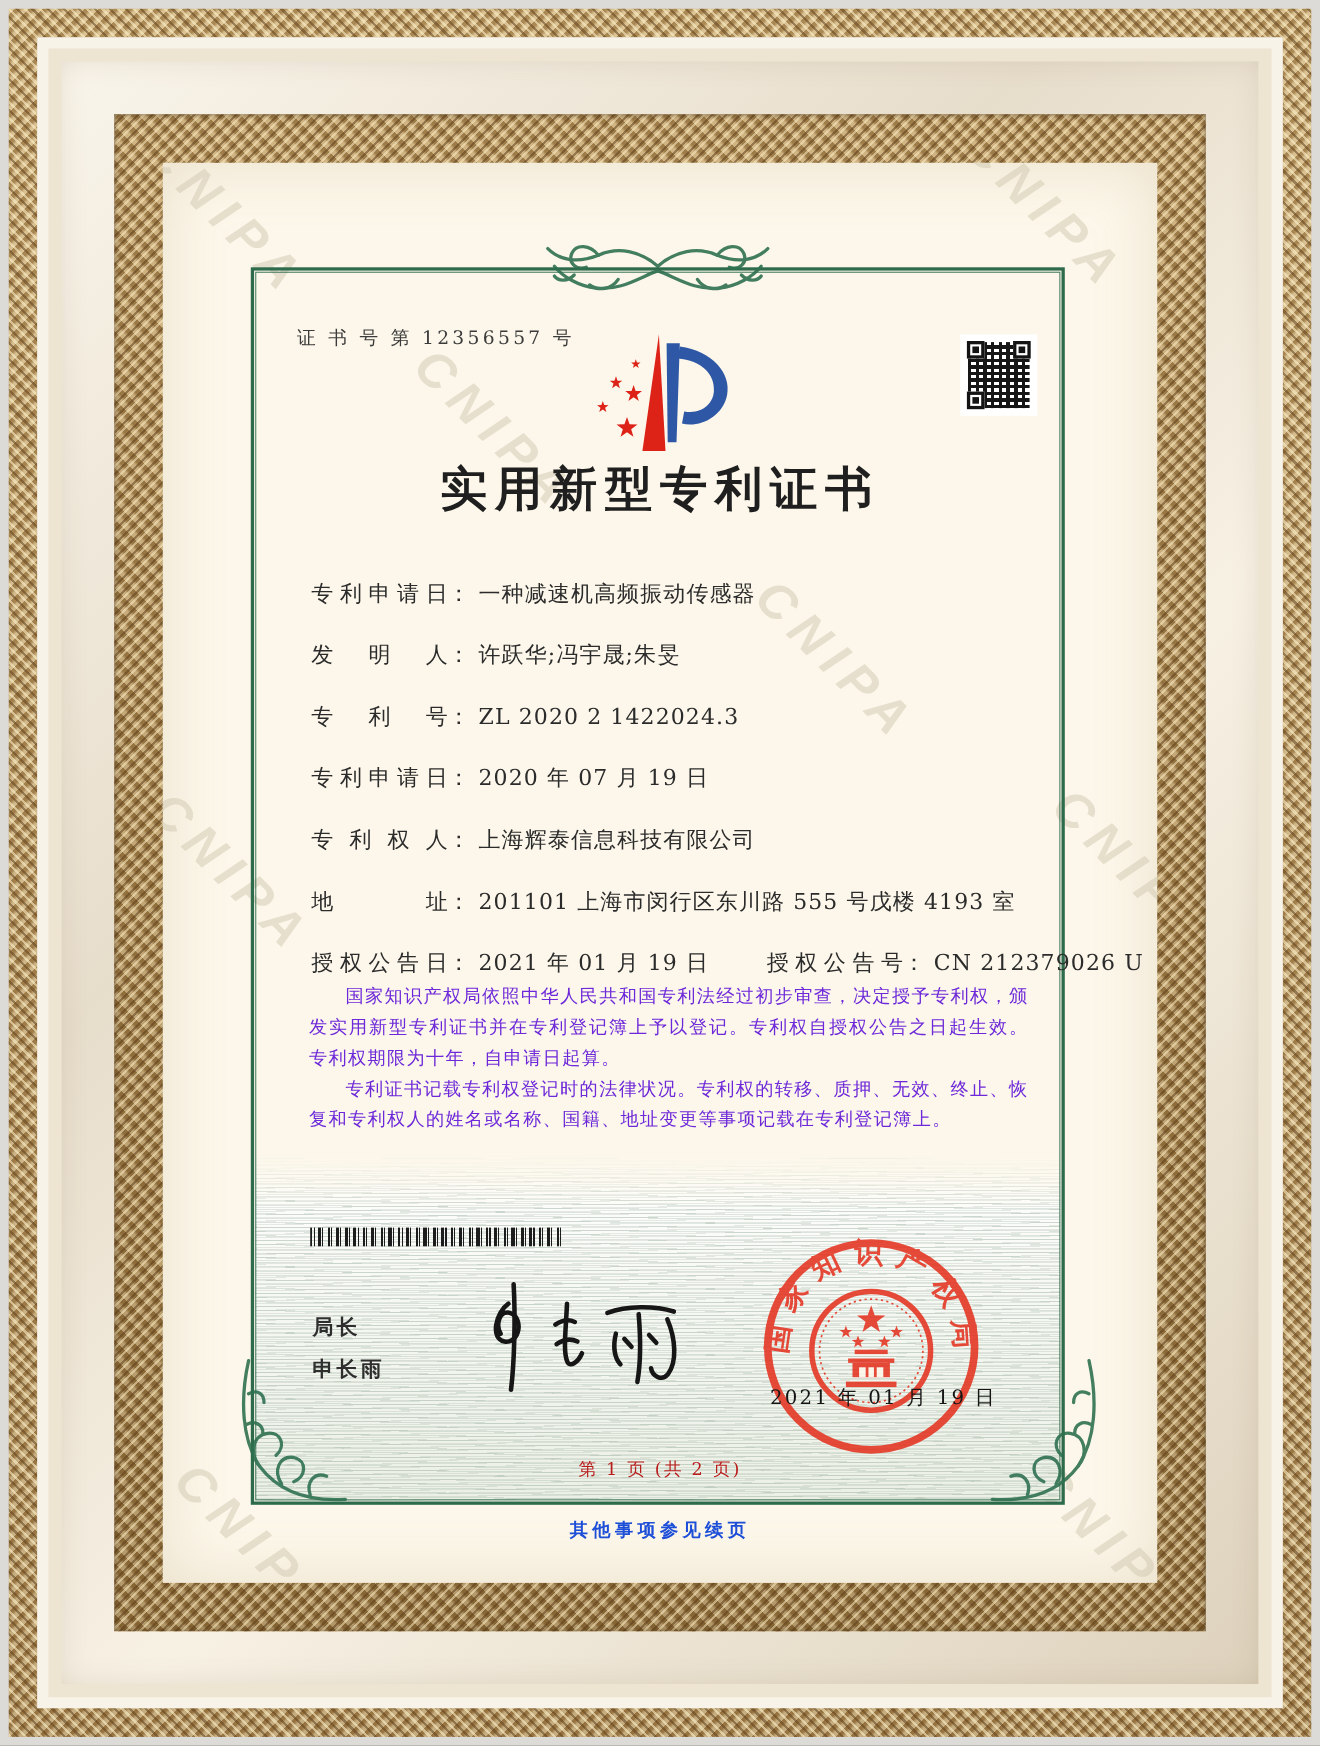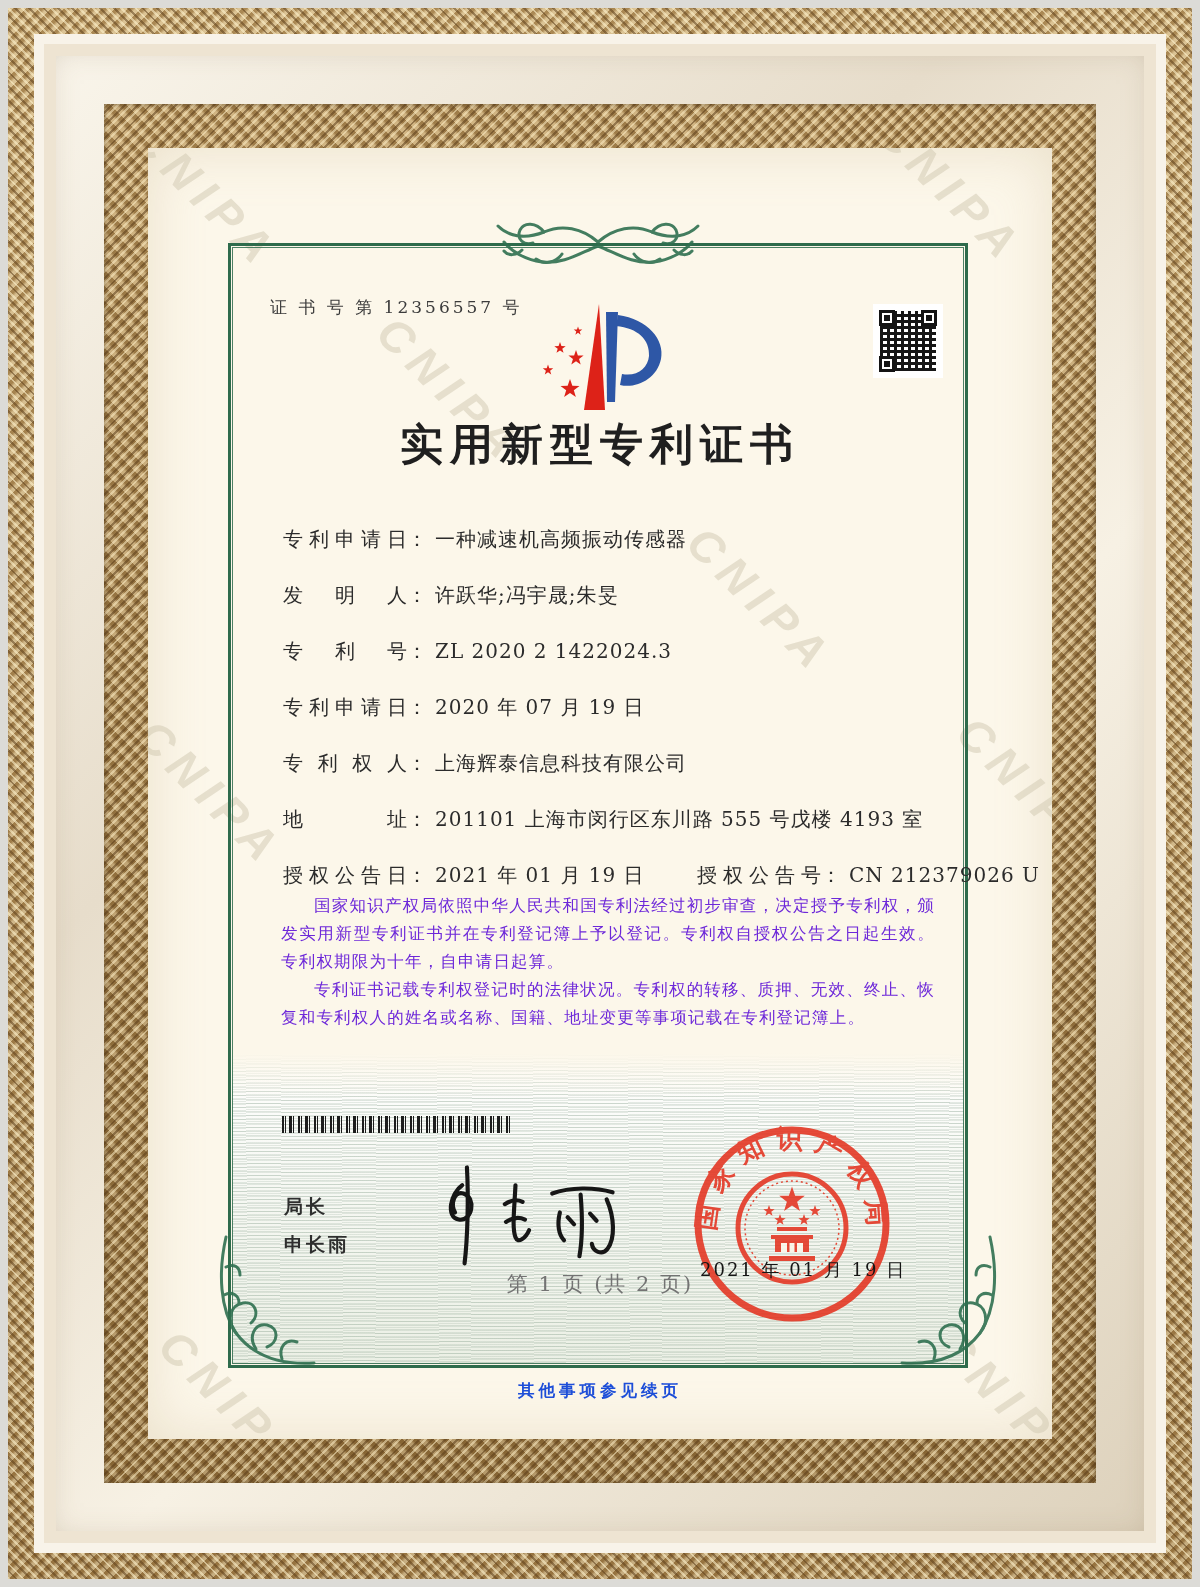--- a/index.html
+++ b/index.html
@@ -55,21 +55,21 @@
   .paras{position:absolute;left:133px;top:744px;width:654px;font-size:16.5px;line-height:28px;
     letter-spacing:1.2px;color:#6d28d9;text-align:justify;}
   .paras p{margin:0;text-indent:2em;}
   .barcode{position:absolute;left:134px;top:968px;width:230px;height:17px;z-index:4;
     background:repeating-linear-gradient(90deg,#1d1d1d 0 2px,rgba(0,0,0,0) 2px 3px,#1d1d1d 3px 4px,rgba(0,0,0,0) 4px 7px,#1d1d1d 7px 10px,rgba(0,0,0,0) 10px 11px,#1d1d1d 11px 12px,rgba(0,0,0,0) 12px 16px);}
   .signer{position:absolute;left:136px;font-family:"Liberation Sans","DejaVu Sans",sans-serif;
     font-size:19px;font-weight:700;letter-spacing:3px;color:#2e2e2e;}
   .sig{position:absolute;left:268px;top:1012px;}
   .seal{position:absolute;left:544px;top:976px;z-index:4;}
   .sealdate{position:absolute;left:552px;top:1110px;z-index:5;font-size:18px;letter-spacing:2px;color:#151515;white-space:nowrap;}
-  .pagefoot{position:absolute;left:0;top:1122px;width:100%;text-align:center;font-size:21px;letter-spacing:2px;color:#737373;z-index:4;}
+  .pagefoot{position:absolute;left:0;top:1178px;width:100%;text-align:center;font-size:16px;letter-spacing:2px;color:#b91c1c;z-index:4;}
   .contnote{position:absolute;left:0;top:1232px;width:100%;text-align:center;font-size:16.5px;font-weight:600;letter-spacing:4px;color:#1d4ed8;z-index:4;}
 </style>
 </head>
 <body>
 
 <div class="photo">
   <div class="gold1">
     <div class="cream">
       <div class="gold2">
         <div class="paper">

